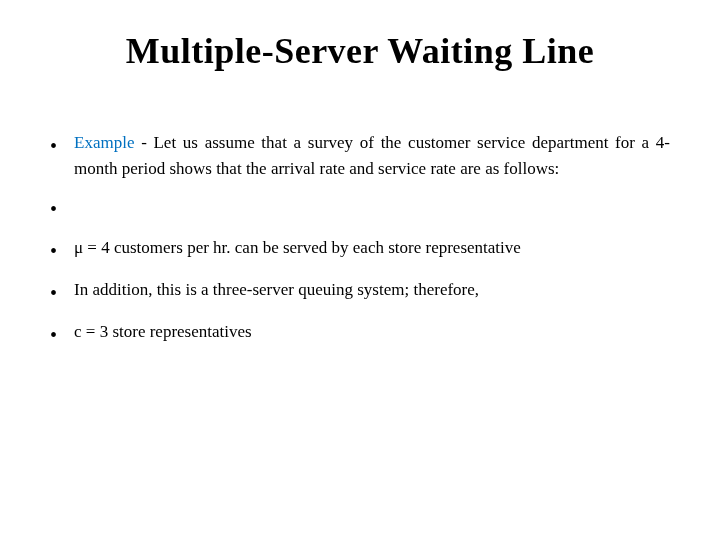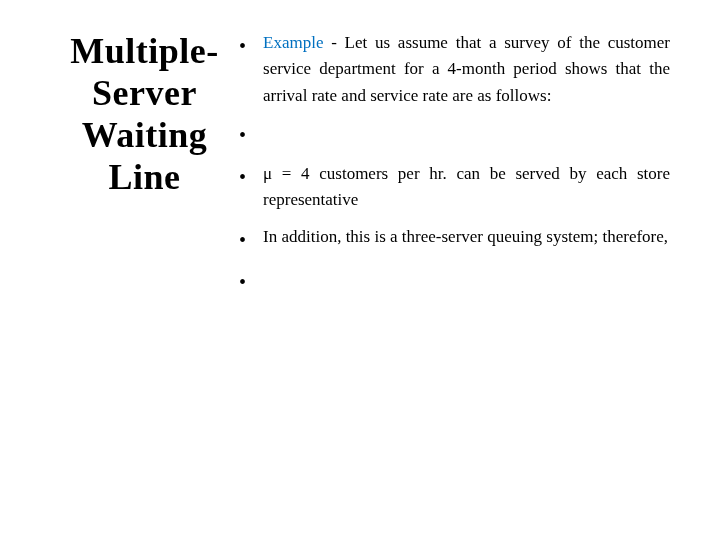--- a/index.html
+++ b/index.html
@@ -14,21 +14,22 @@
       background: #ffffff;
       font-family: 'Times New Roman', Times, serif;
       overflow: hidden;
     }
 
     .slide {
       width: 720px;
       height: 540px;
       padding: 30px 50px 30px 50px;
       display: flex;
-      flex-direction: row;
+      flex-direction: column;
+      gap: 36px;
     }
 
     .title {
       font-size: 36px;
       font-weight: bold;
       color: #000000;
       text-align: center;
       margin-bottom: 22px;
       letter-spacing: 0.5px;
     }
@@ -94,16 +95,19 @@
 
     <div class="bullet-item">
       <span class="bullet-dot">•</span>
       <span class="bullet-text">
         In addition, this is a three-server queuing system; therefore,
       </span>
     </div>
 
     <div class="bullet-item">
       <span class="bullet-dot">•</span>
+      <span class="bullet-text">
+        c = 3 store representatives
+      </span>
     </div>
 
   </div>
 </div>
 
 </body></html>

